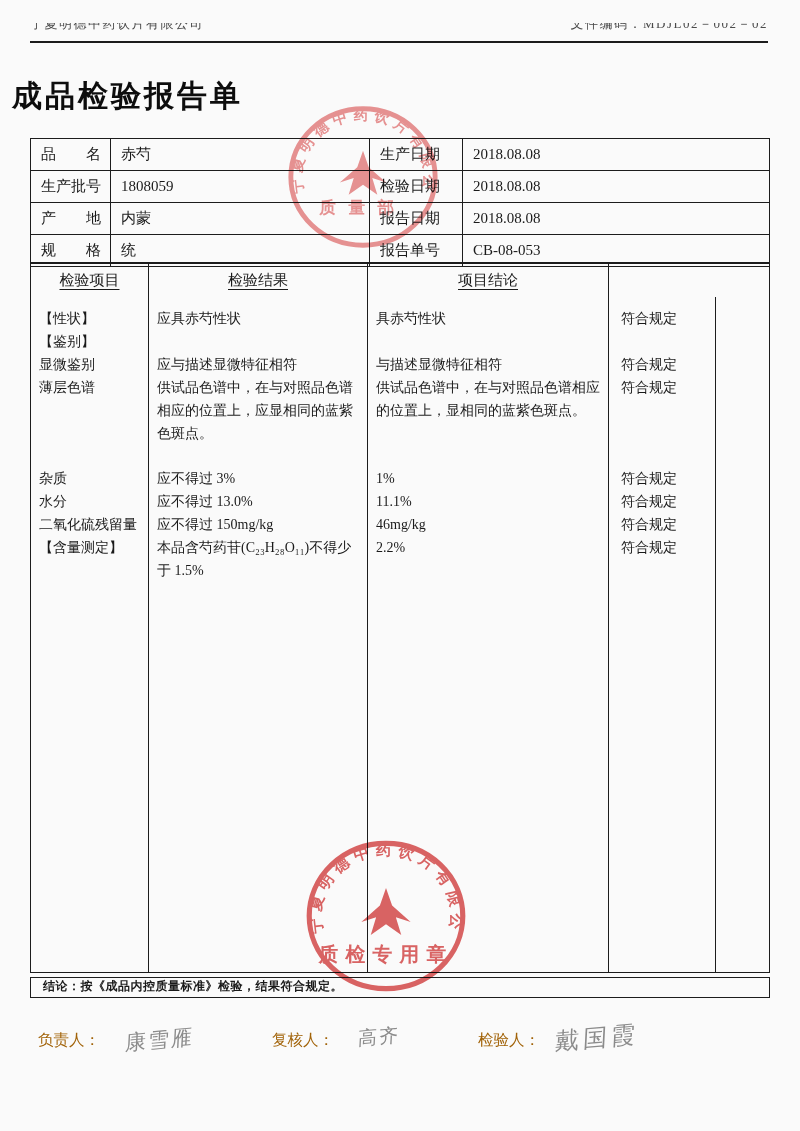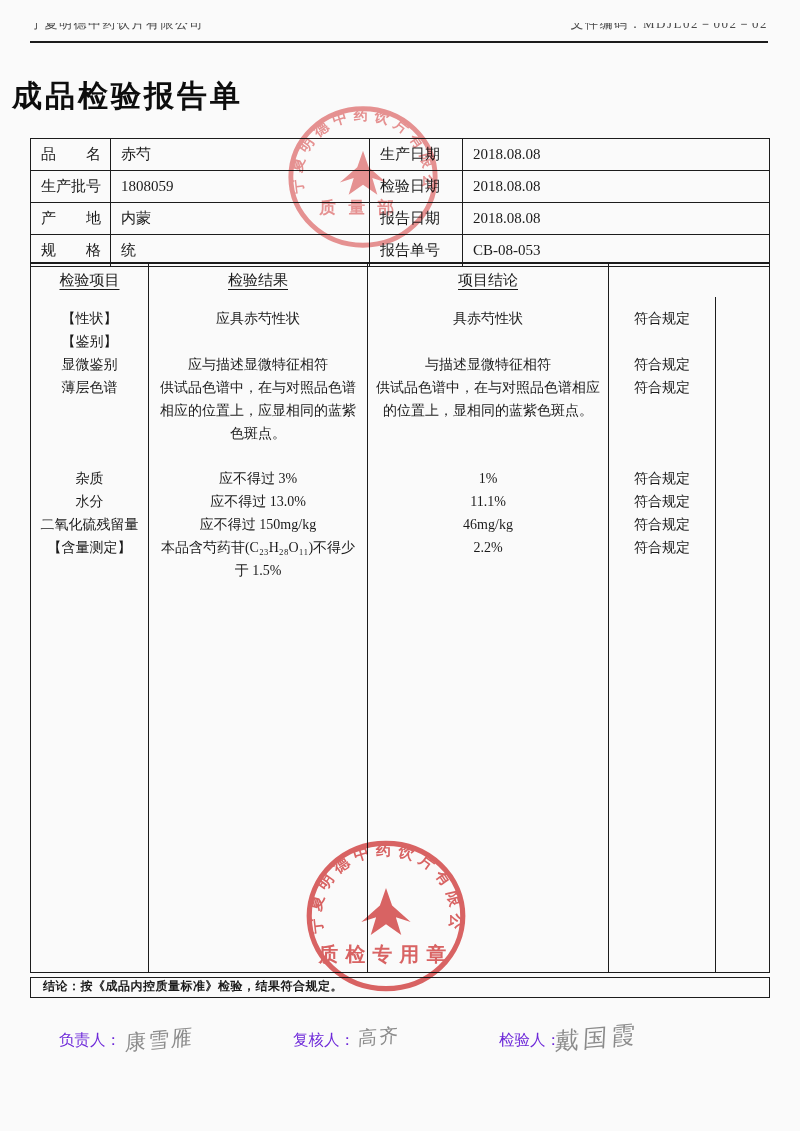--- a/index.html
+++ b/index.html
@@ -32,21 +32,21 @@
   .info-row + .info-row{border-top:1px solid #1c1c1c;}
   .info-cell{
     border-right:1px solid #1c1c1c;display:flex;align-items:center;
     padding:0 10px;font-size:15px;white-space:pre;overflow:hidden;
   }
   .info-cell.last{border-right:none;}
   
   .main-table{
     position:absolute;top:262px;left:30px;width:740px;height:711px;z-index:1;
     border:1px solid #1c1c1c;border-top:2px solid #1c1c1c;box-sizing:border-box;
-    display:flex;flex-direction:column;background:transparent;text-align:center;
+    display:flex;flex-direction:column;background:transparent;
   }
   .grid5{display:grid;grid-template-columns:118px 219px 241px 107px 1fr;}
   .mt-head{height:33px;}
   .mt-head .hcell{
     border-right:1px solid #1c1c1c;display:flex;align-items:center;justify-content:center;
     font-size:15px;
   }
   .mt-head .hcell span{text-decoration:underline;text-underline-offset:4px;}
   .mt-body{flex:0 0 auto;}
   .mt-row .cell{
@@ -59,21 +59,21 @@
   .filler-row{flex:1 1 auto;}
   .vline{border-right:1px solid #1c1c1c;height:100%;}
   
   .conclusion-box{
     position:absolute;top:977px;left:30px;width:740px;height:21px;z-index:1;
     border:1px solid #1c1c1c;box-sizing:border-box;display:flex;align-items:flex-start;
     padding:0 12px;font-size:12px;font-weight:600;letter-spacing:.5px;
   }
   
   .sign-row{position:absolute;top:1018px;left:30px;width:740px;height:60px;z-index:1;}
-  .sign-label{position:absolute;top:12px;font-size:15.5px;color:#6d28d9;margin-left:21px;}
+  .sign-label{position:absolute;top:12px;font-size:15.5px;color:#a16207;}
   .sign-name{
     position:absolute;color:#8b8b8b;font-size:21px;
     font-family:"DejaVu Sans","Liberation Sans",sans-serif;
     transform:rotate(-5deg) skewX(-8deg);letter-spacing:2px;
   }
   .sig-1{left:95px;top:8px;}
   .sig-2{left:328px;top:6px;font-size:19px;}
   .sig-3{left:525px;top:4px;font-size:24px;letter-spacing:4px;}
   .lbl-1{left:8px;}
   .lbl-2{left:242px;}

